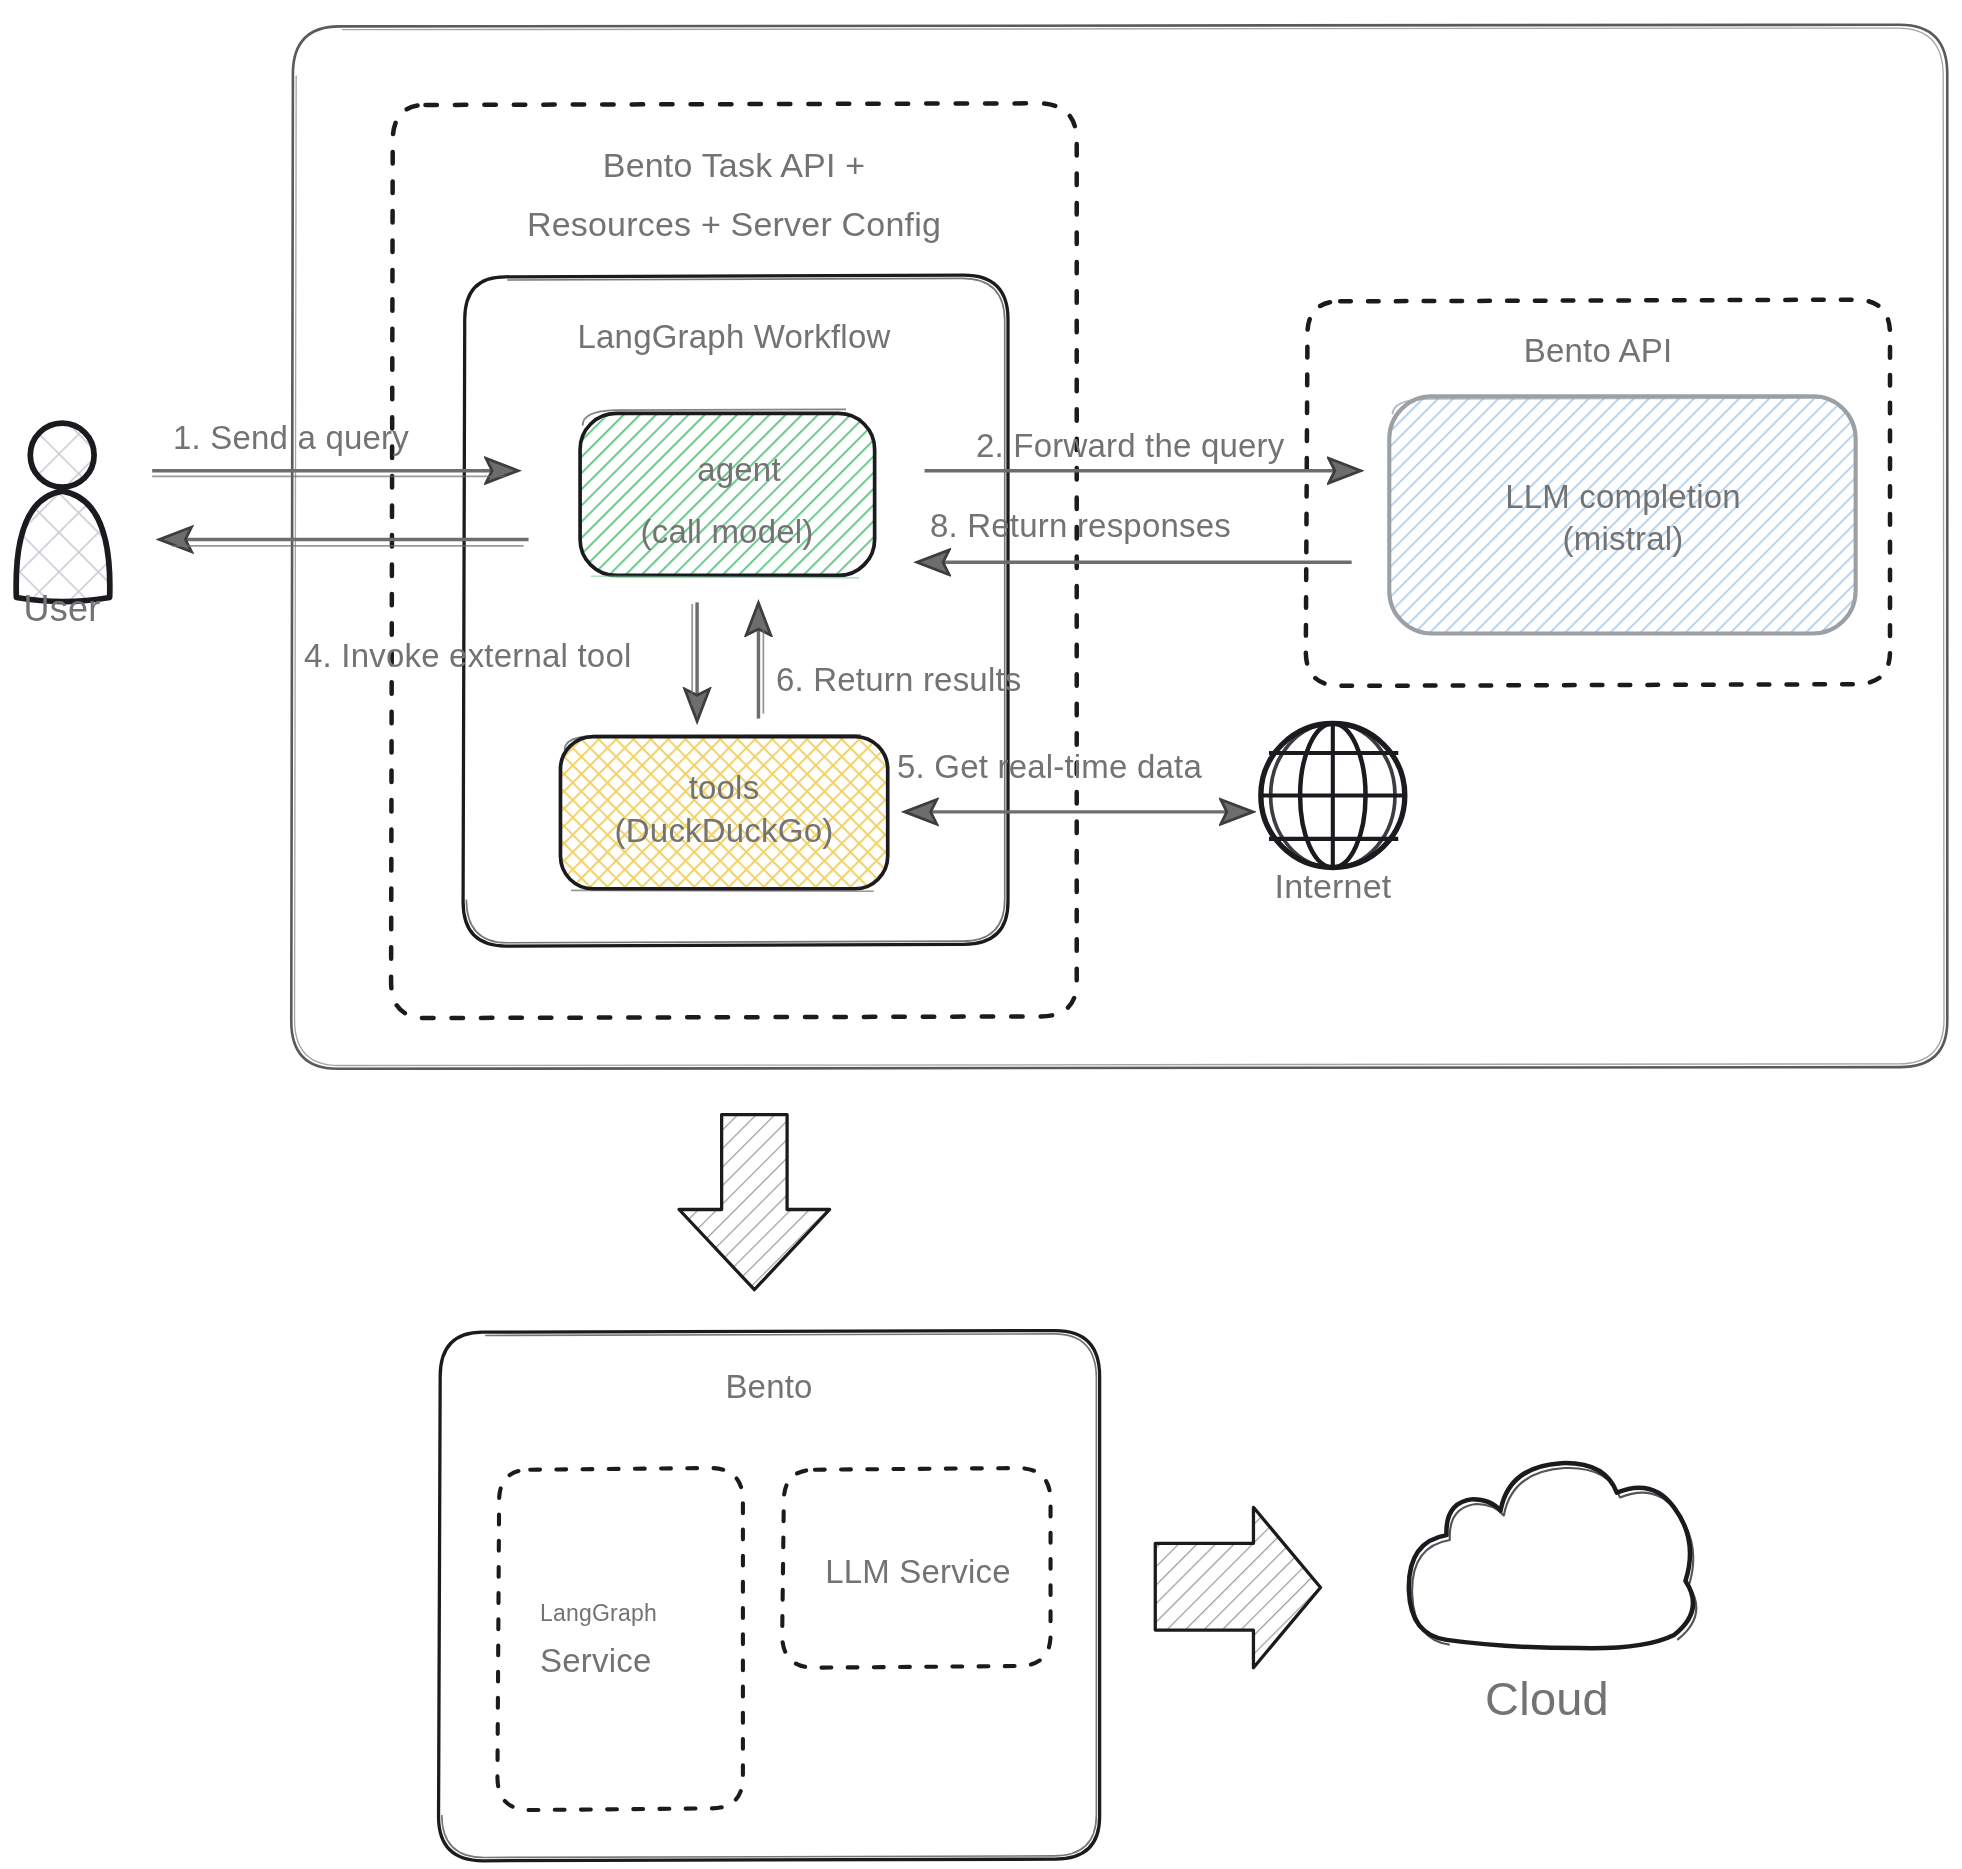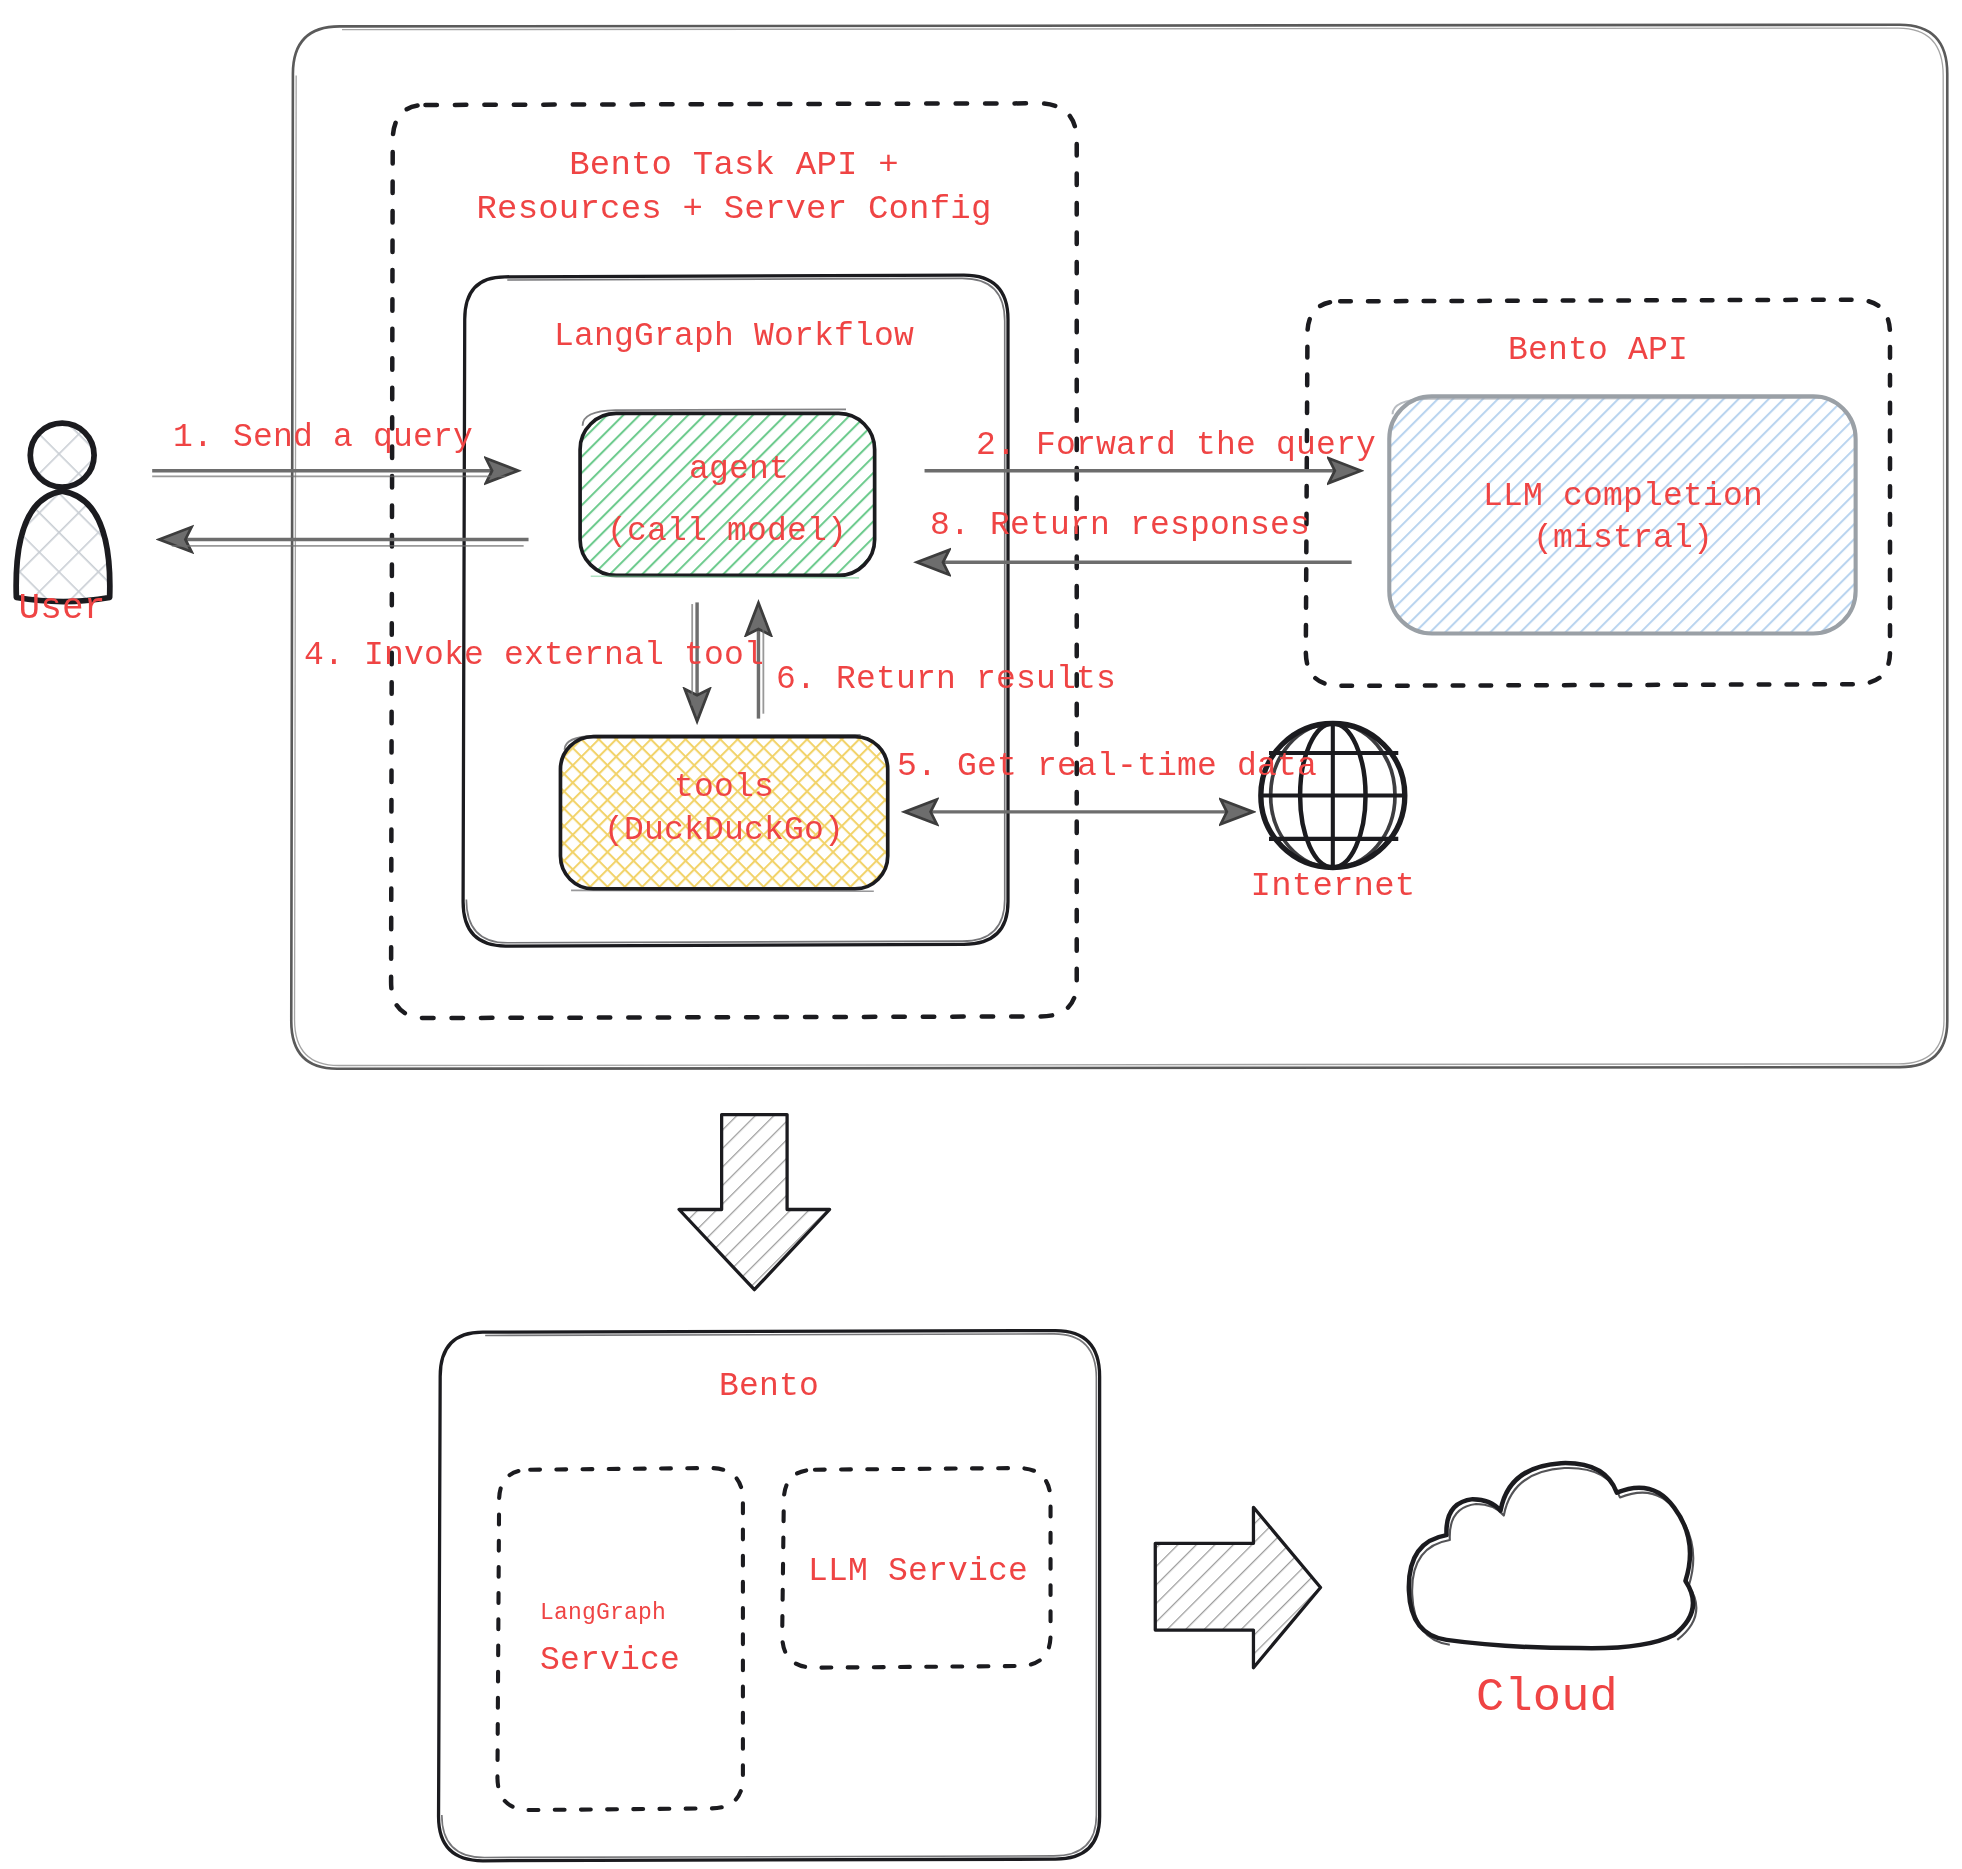--- a/index.html
+++ b/index.html
@@ -19,22 +19,22 @@
     overflow: hidden;
   }
   #canvas {
     position: absolute;
     left: 0; top: 0;
     width: 1962px;
     height: 1870px;
   }
   .lbl {
     position: absolute;
-    font-family: Liberation Mono, monospace;
-    color: #ef4444;
+    font-family: Liberation Sans, sans-serif;
+    color: #737373;
     white-space: nowrap;
     letter-spacing: 0.2px;
     -webkit-font-smoothing: antialiased;
   }
   .lbl.center {
     transform: translateX(-50%);
     text-align: center;
   }
 </style>
 </head>
@@ -199,21 +199,21 @@
                Q 2084 1968 2046 1998 Q 2010 2016 1930 2014 Q 1840 2014 1768 2004 Z" fill="#ffffff" stroke="#1b1b1f" stroke-width="5.5" stroke-linejoin="round"></path>
       <path d="M 1772 2010 Q 1728 2004 1726 1948 Q 1724 1890 1772 1882
                Q 1770 1842 1804 1838 Q 1826 1838 1838 1852
                Q 1848 1798 1912 1794 Q 1966 1792 1980 1830
                Q 2024 1812 2050 1848 Q 2080 1888 2064 1938
                Q 2088 1974 2050 2004" fill="none" stroke="#1b1b1f" stroke-width="2.6" opacity="0.75" stroke-linejoin="round"></path>
     </g>
   </svg>
 
   <div class="lbl center" style="left:734px; top:146px; font-size:34px;">Bento Task API +</div>
-  <div class="lbl center" style="left:734px; top:190px; font-size:34px;">Resources + Server Config</div>
+  <div class="lbl center" style="left:734px; top:205px; font-size:34px;">Resources + Server Config</div>
 
   <div class="lbl center" style="left:734px; top:318px; font-size:33px;">LangGraph Workflow</div>
 
   <div class="lbl center" style="left:727px; top:451px; font-size:33px;margin-left:12px;">agent</div>
   <div class="lbl center" style="left:727px; top:493px; font-size:33px;margin-top:20px;">(call model)</div>
 
   <div class="lbl center" style="left:724px; top:769px; font-size:33px;">tools</div>
   <div class="lbl center" style="left:724px; top:812px; font-size:33px;">(DuckDuckGo)</div>
 
   <div class="lbl center" style="left:1598px; top:332px; font-size:33px;">Bento API</div>

